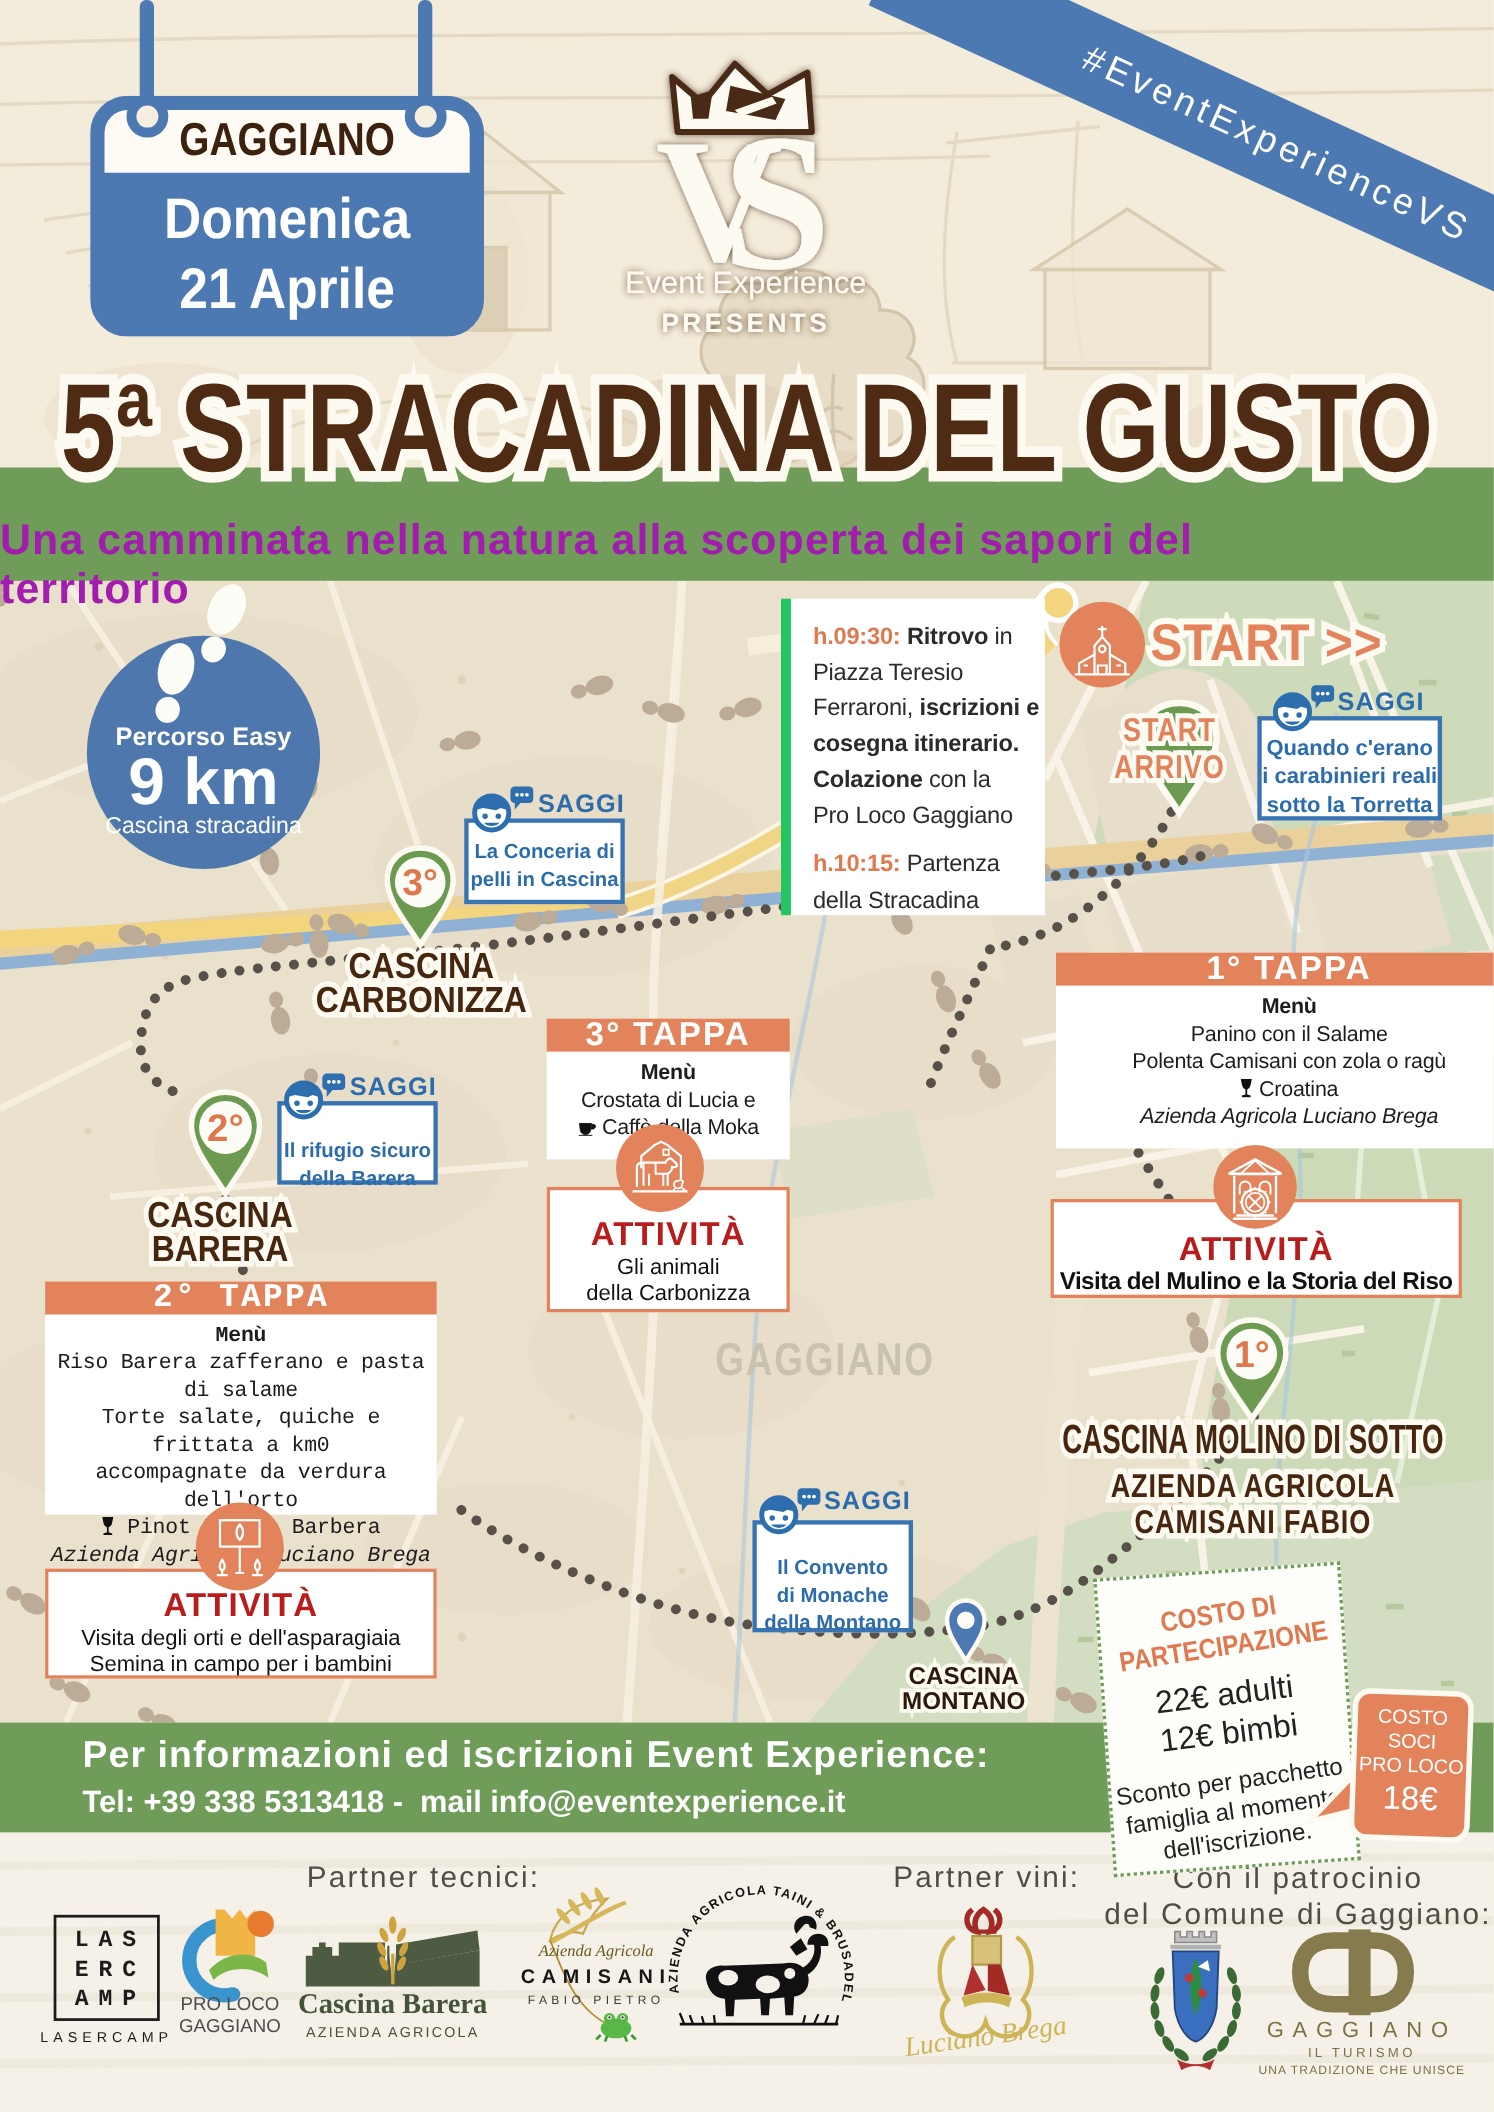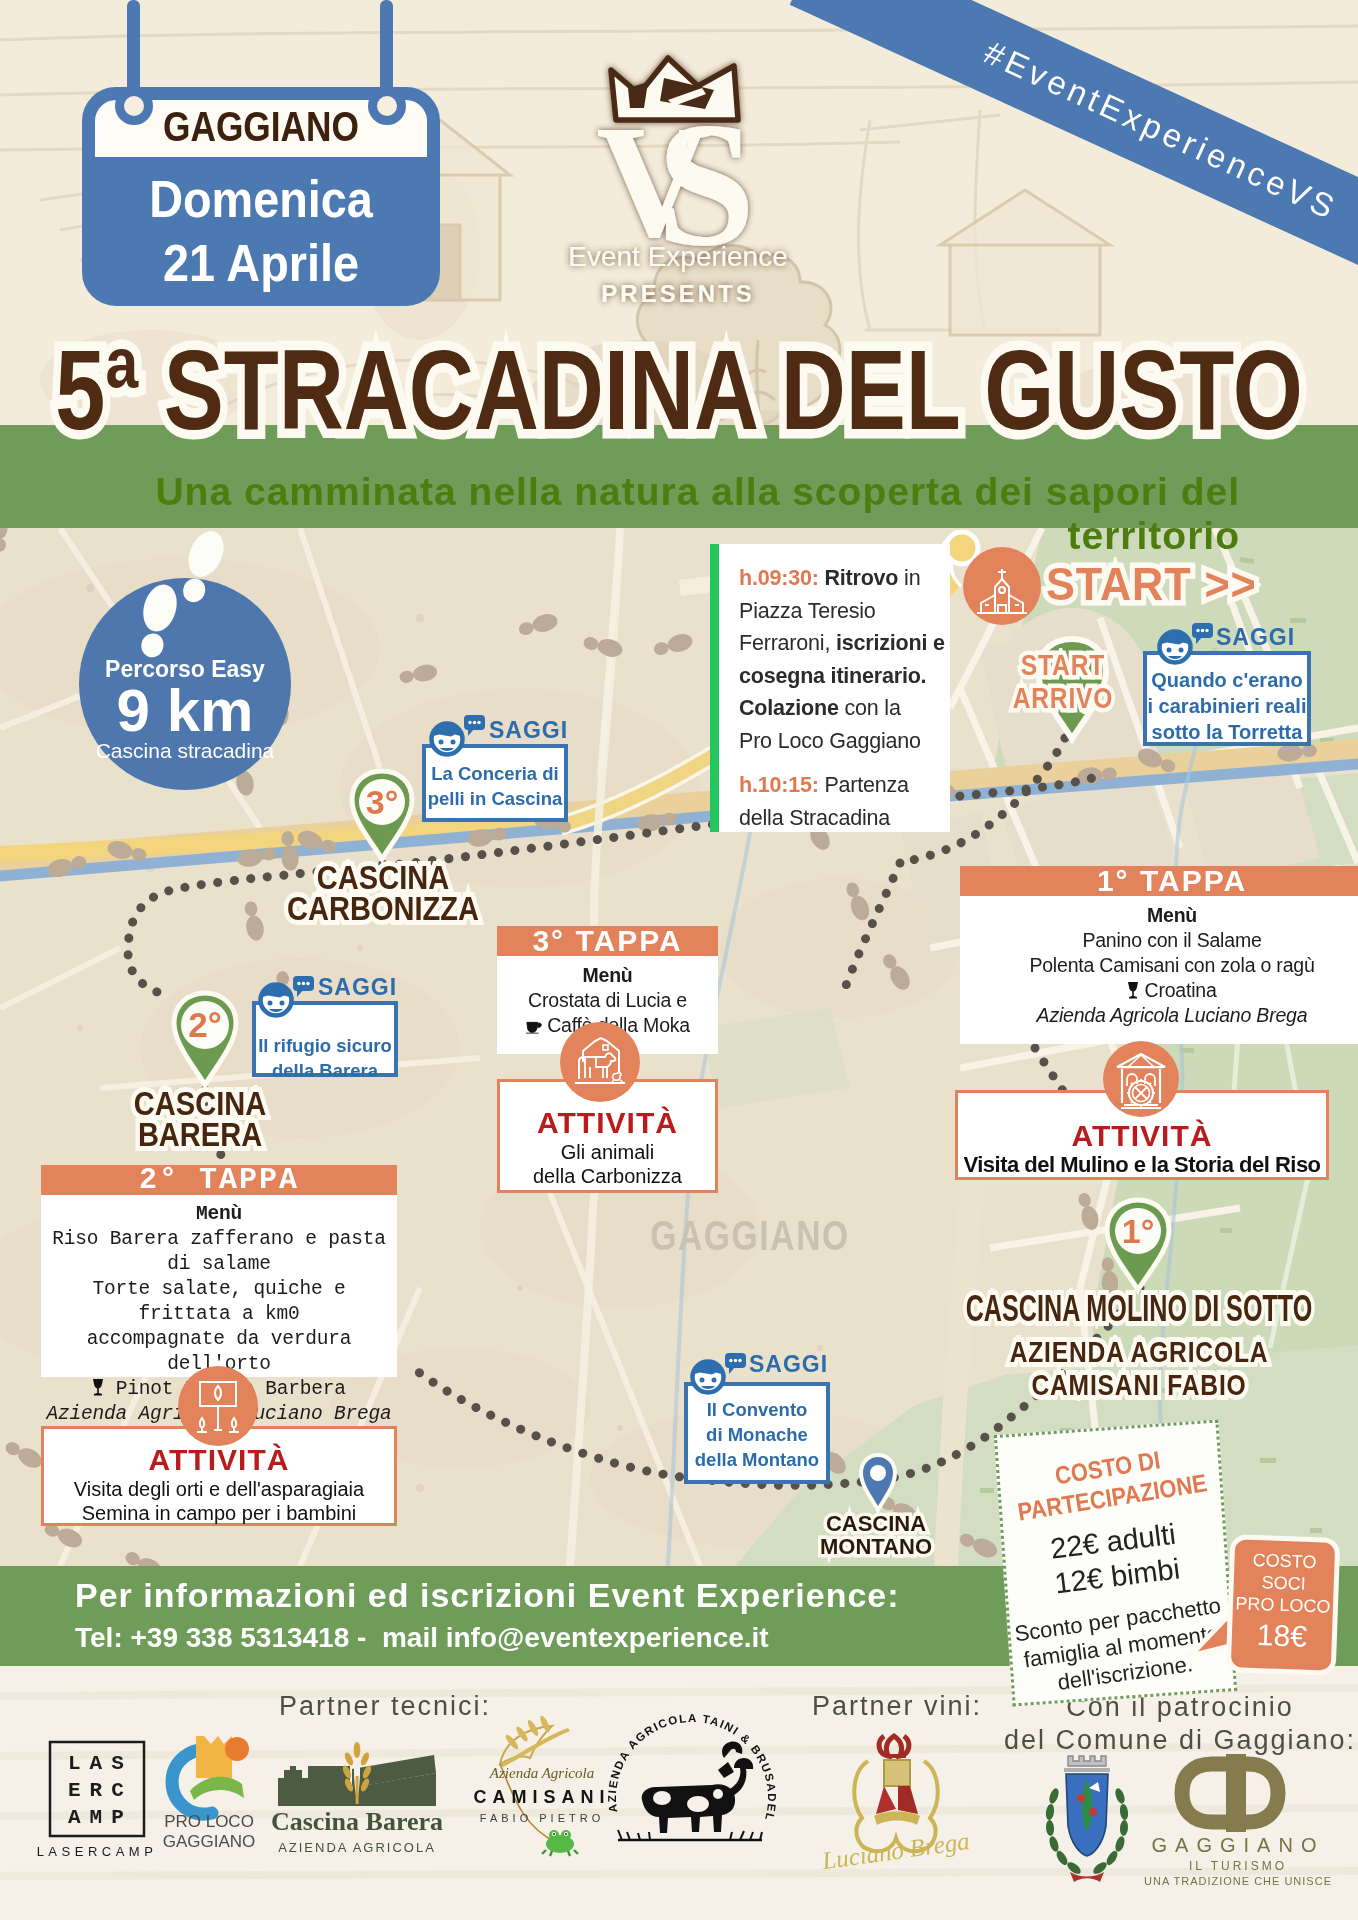--- a/index.html
+++ b/index.html
@@ -20,21 +20,21 @@
     font-weight:bold;font-size:52px;color:#fff;transform:scaleX(0.9);}
   .rod{position:absolute;width:13px;background:#4d79b3;border-radius:6px;}
   .ring{position:absolute;width:20px;height:20px;border:9px solid #4d79b3;
     border-radius:50%;background:#f6efe0;}
   
   #ribbon{position:absolute;left:823px;top:-68px;width:720px;height:80px;background:#4d79b3;
     transform:rotate(24.6deg);transform-origin:0 0;color:#fff;
     font-size:33px;letter-spacing:4px;text-align:center;line-height:80px;padding-left:30px;}
   
   #greenband{position:absolute;left:0;top:425px;width:1358px;height:103px;background:#6f9c59;}
-  #subtitle{position:absolute;left:0;top:470px;width:1240px;text-align:right;color:#4d7c0f;
+  #subtitle{position:absolute;left:0;top:470px;width:1240px;text-align:left;color:#a21caf;
     font-weight:bold;font-size:39px;letter-spacing:1px;}
   #title{position:absolute;left:50%;top:324px;text-align:center;white-space:nowrap;
     font-weight:bold;font-size:114px;color:#4e2b12;
     transform:translateX(-50%) scaleX(0.79);}
   
   #footband{position:absolute;left:0;top:1566px;width:1358px;height:100px;background:#6f9c59;color:#fff;}
   #footband .l1{position:absolute;left:75px;top:10px;font-weight:bold;font-size:34px;letter-spacing:1px;}
   #footband .l2{position:absolute;left:75px;top:56px;font-weight:bold;font-size:28px;}
   
   .tappa{position:absolute;background:#fff;}
@@ -549,21 +549,21 @@
       <rect x="37" y="3" width="21" height="15" rx="4"></rect>
       <path d="M41,16 L41,24 L48,16 Z"></path>
     </g>
     <g fill="#fff">
         <circle cx="43" cy="10.5" r="1.7"></circle>
         <circle cx="47.5" cy="10.5" r="1.7"></circle>
         <circle cx="52" cy="10.5" r="1.7"></circle>
       </g>
   </svg>
   <div class="saggilbl" style="left:749px;top:1351px;">SAGGI</div>
-  <div class="saggibox" style="left:684px;top:1382px;width:146px;height:102px;padding-top:11px;">Il Convento<br>di Monache<br>della Montano</div>
+  <div class="saggibox" style="left:684px;top:1382px;width:146px;height:102px;padding-top:26px;">Il Convento<br>di Monache<br>della Montano</div>
 
   <svg class="abs" style="left:856px;top:1452px" width="44" height="62" viewBox="0 0 44 62">
     <path d="M22,58 C16,47 5,34 5,21 C5,10 13,3 22,3 C31,3 39,10 39,21 C39,34 28,47 22,58 Z" fill="#4d79b3" stroke="#fdfaf2" stroke-width="4"></path>
     <circle cx="22" cy="21" r="8" fill="#fdfdf8"></circle>
   </svg>
   <div class="abs" style="left:776px;top:1512px;width:200px;text-align:center;font-weight:bold;font-size:22px;line-height:23px;color:#2b1a0c;">
       <div class="olay">
         <div class="o" style="-webkit-text-stroke:7px #fdfaf2;">CASCINA<br>MONTANO</div>
         <div class="i">CASCINA<br>MONTANO</div>
       </div>

